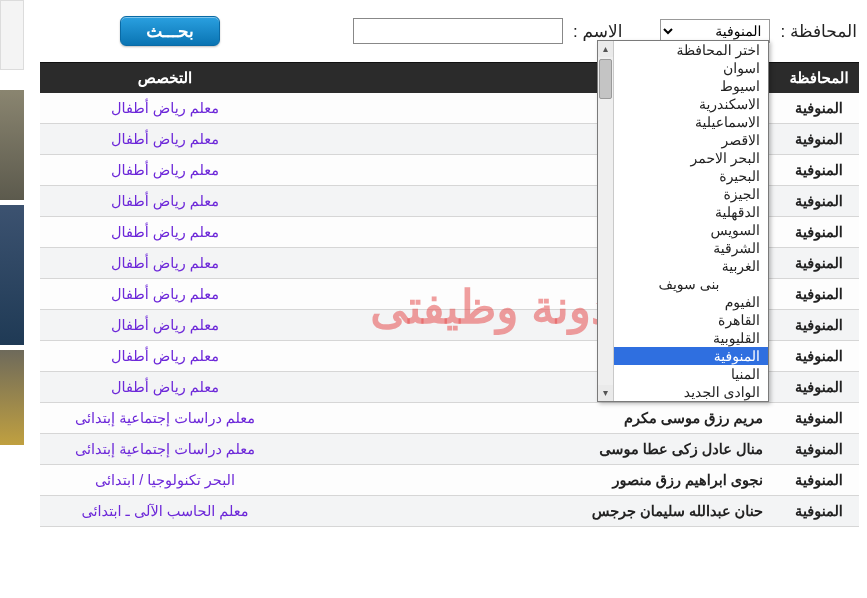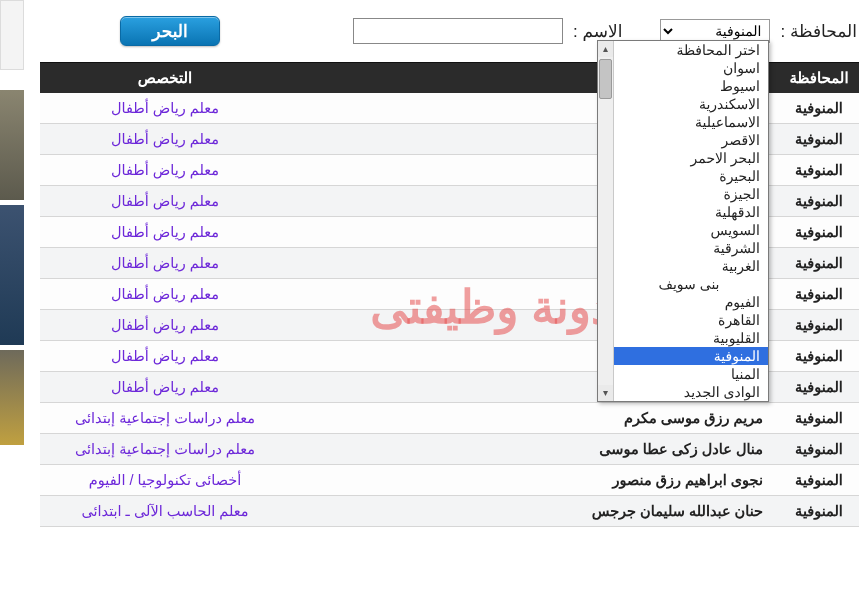--- a/index.html
+++ b/index.html
@@ -192,21 +192,21 @@
   <span class="lbl">المحافظة :</span>
   <span class="select-wrap">
     <select class="gov-select">
       <option>المنوفية</option>
     </select>
   </span>
   <span style="width:18px"></span>
   <span class="lbl">الاسم :</span>
   <input type="text" class="name-input" value="" style="">
   <span style="flex:1"></span>
-  <button class="search-btn">البحر</button>
+  <button class="search-btn">بحـــث</button>
   <span style="width:100px"></span>
 </div>
 
 <div class="dropdown-open">
   <div class="dd-scroll" id="dd-scroll">
     <div class="dd-scrollbar">
       <div class="arrow up">▴</div>
       <div class="thumb"></div>
       <div class="arrow down">▾</div>
     </div>
@@ -301,21 +301,21 @@
           <td class="spec-cell">معلم دراسات إجتماعية إبتدائى</td>
         </tr>
         <tr>
           <td class="gov-cell">المنوفية</td>
           <td class="name-cell">منال عادل زكى عطا موسى</td>
           <td class="spec-cell">معلم دراسات إجتماعية إبتدائى</td>
         </tr>
         <tr>
           <td class="gov-cell">المنوفية</td>
           <td class="name-cell">نجوى ابراهيم رزق منصور</td>
-          <td class="spec-cell">أخصائى تكنولوجيا / الفيوم</td>
+          <td class="spec-cell">البحر تكنولوجيا / ابتدائى</td>
         </tr>
         <tr>
           <td class="gov-cell">المنوفية</td>
           <td class="name-cell">حنان عبدالله سليمان جرجس</td>
           <td class="spec-cell">معلم الحاسب الآلى ـ ابتدائى</td>
         </tr>
       </tbody>
   </table>
 </div>
 

